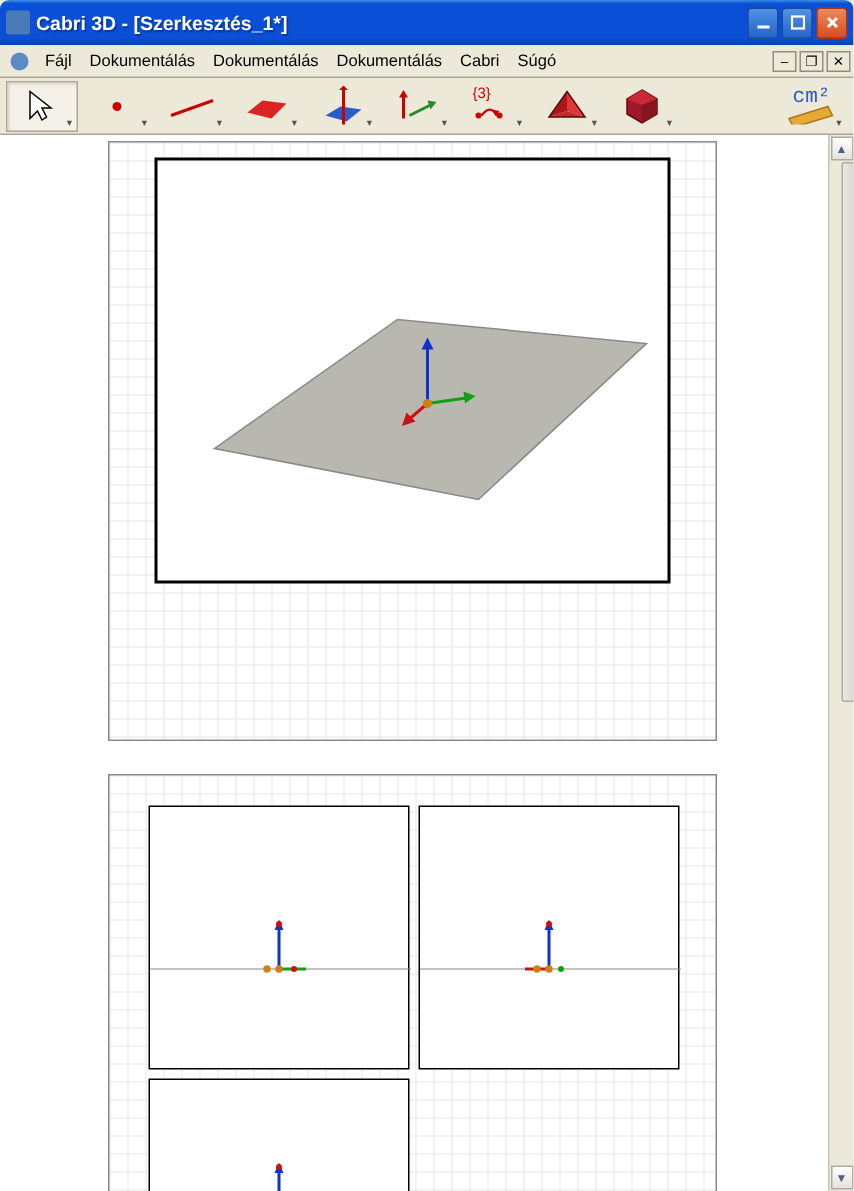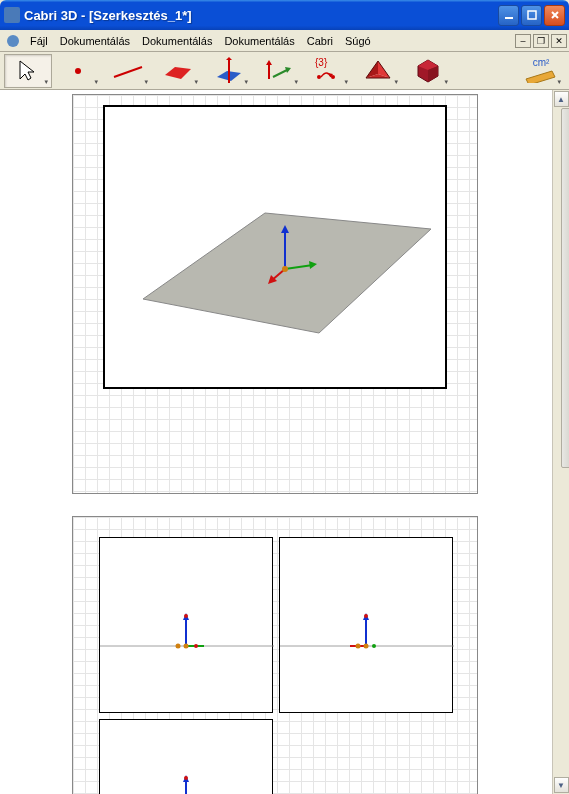--- a/index.html
+++ b/index.html
@@ -142,21 +142,21 @@
   </div>
   <div class="tool-btn">
     <svg width="28" height="26">
       <path d="M14 2 L24 8 L24 18 L14 24 L4 18 L4 8 Z" fill="#a01828" stroke="#600a15" stroke-width="1"></path>
       <path d="M14 2 L24 8 L14 12 L4 8 Z" fill="#c82838"></path>
       <path d="M14 12 L24 8 L24 18 L14 24 Z" fill="#881420"></path>
     </svg>
     <span class="tool-arrow">▾</span>
   </div>
   <div class="tool-btn tool-last">
-    <div style="font-size:10px;color:#2a5cc8;position:absolute;top:2px;">cm²</div>
+    <div style="font-size:14px;color:#2a5cc8;position:absolute;top:2px;font-family:Liberation Mono, monospace;">cm²</div>
     <svg width="34" height="14" style="position:absolute;bottom:4px">
       <path d="M2 10 L28 2 L31 8 L5 16 Z" fill="#e8a838" stroke="#a87818"></path>
     </svg>
     <span class="tool-arrow">▾</span>
   </div>
 </div>
 
 <div class="workspace">
   <div class="canvas-area">
 

